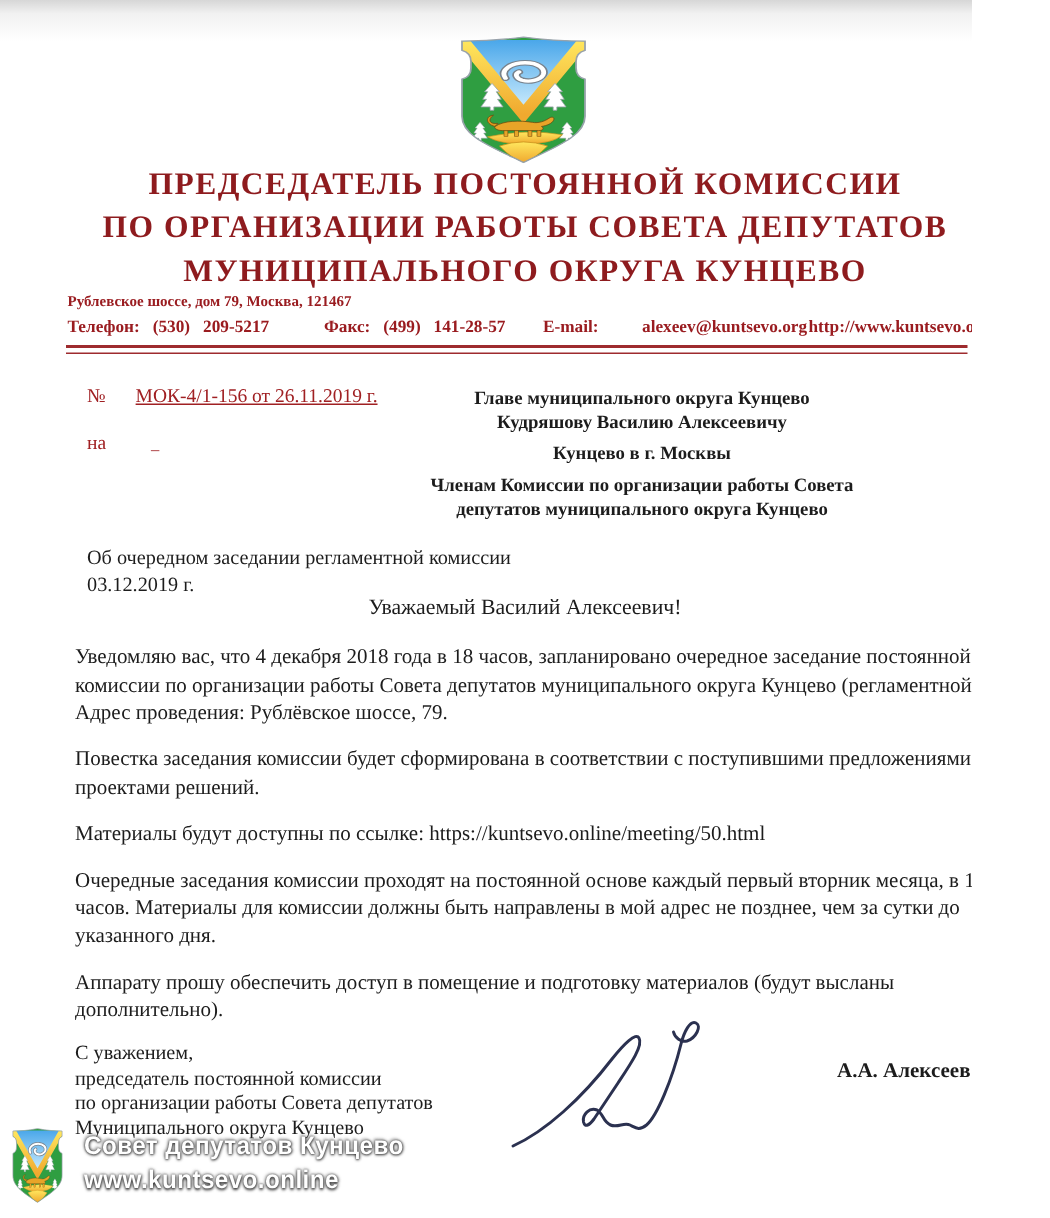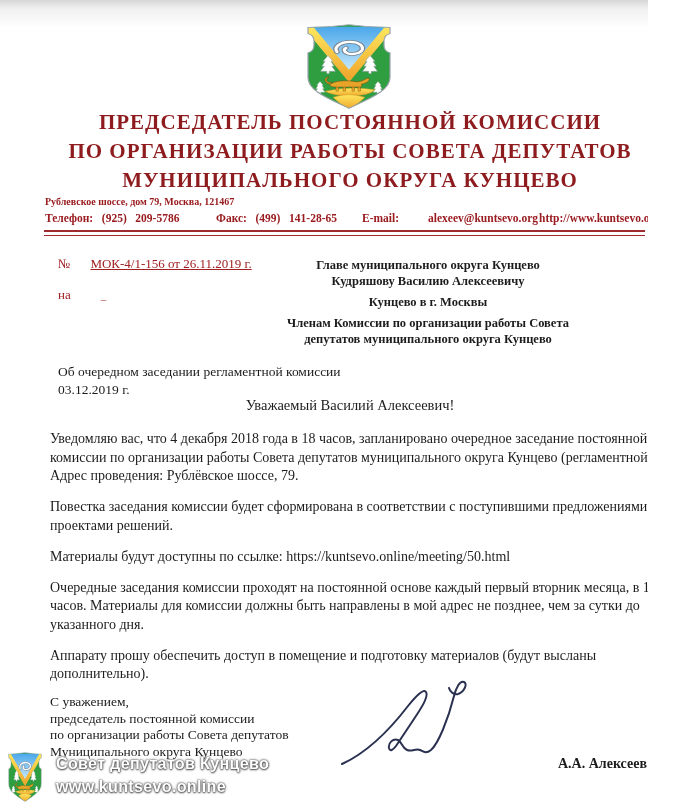--- a/index.html
+++ b/index.html
@@ -24,21 +24,21 @@
   .ref-val{margin-left:20px;text-decoration:underline;}
   .na-val{margin-left:30px;font-size:11px;}
   .recipients{position:absolute;right:55px;top:257px;width:330px;text-align:center;
         font-weight:bold;font-size:12.5px;line-height:16px;}
   .rgroup{margin-bottom:5px;}
   .subject{position:absolute;left:58px;top:363px;font-size:13.5px;line-height:18px;}
   .salutation{position:absolute;left:0;top:397px;width:700px;text-align:center;font-size:14.5px;}
   .bodytext{position:absolute;left:50px;top:430px;width:612px;font-size:14px;line-height:18.5px;}
   .bodytext p{margin:0 0 12.5px 0;}
   .closing{position:absolute;left:50px;top:694px;font-size:13.5px;line-height:16.5px;}
-  .signer{position:absolute;left:558px;top:756px;font-weight:bold;font-size:14px;}
+  .signer{position:absolute;left:558px;top:707px;font-weight:bold;font-size:14px;}
   .signature{position:absolute;left:336px;top:658px;}
   .footer-logo{position:absolute;left:5px;top:752px;}
   .footer-text{position:absolute;left:56px;top:752px;font-family:"Liberation Sans",sans-serif;
         font-weight:bold;font-size:17px;line-height:23px;color:#ffffff;letter-spacing:.3px;
         transform:scaleX(.95);transform-origin:left top;
         text-shadow:0 1px 2px rgba(45,45,45,.9),1px 0 2px rgba(90,90,90,.65),
                     -1px -1px 2px rgba(130,130,130,.55),0 0 1px rgba(60,60,60,.8);}
 </style>
 </head>
 <body>
@@ -95,22 +95,22 @@
 
   <div class="title">
     <div>ПРЕДСЕДАТЕЛЬ ПОСТОЯННОЙ КОМИССИИ</div>
     <div>ПО ОРГАНИЗАЦИИ РАБОТЫ СОВЕТА ДЕПУТАТОВ</div>
     <div>МУНИЦИПАЛЬНОГО ОКРУГА КУНЦЕВО</div>
   </div>
 
   <div class="addr">Рублевское шоссе, дом 79, Москва, 121467</div>
 
   <div class="contact">
-    <span class="c-phone">Телефон:   (925)   209-5786</span>
-    <span class="c-fax">Факс:   (499)   141-28-65</span>
+    <span class="c-phone">Телефон:   (530)   209-5217</span>
+    <span class="c-fax">Факс:   (499)   141-28-57</span>
     <span class="c-emaillbl">E-mail:</span>
     <span class="c-email">alexeev@kuntsevo.org</span>
     <span class="c-site">http://www.kuntsevo.org</span>
   </div>
 
   <div class="rule"></div>
 
   <div class="refline ref-no">
     <span>№</span><span class="ref-val">МОК-4/1-156 от 26.11.2019 г.</span>
   </div>

